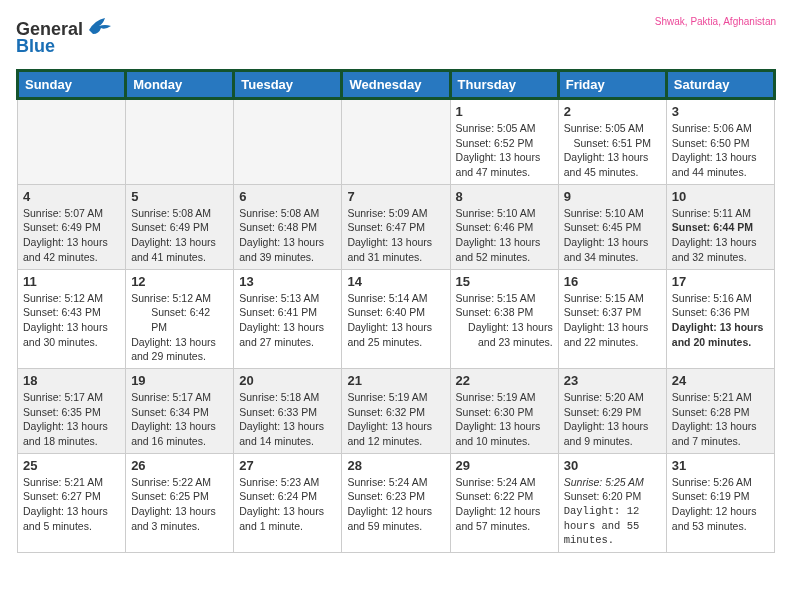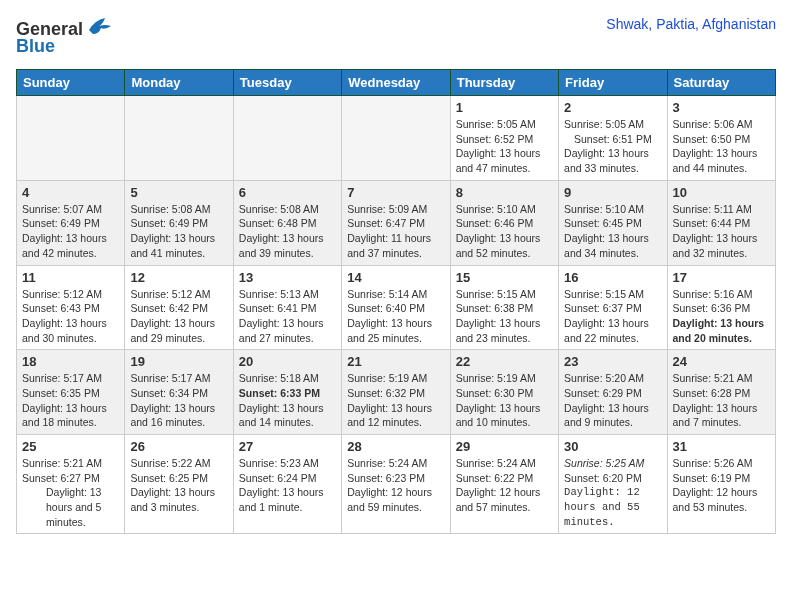--- a/index.html
+++ b/index.html
@@ -23,36 +23,36 @@
     }
     .title-section {
       text-align: right;
     }
     .month-year {
       font-size: 36px;
       font-weight: normal;
       color: #333;
     }
     .location {
-      font-size: 14px;
-      color: #1d4ed8;
+      font-size: 10px;
+      color: #ec4899;
     }
     table {
       width: 100%;
       border-collapse: collapse;
       table-layout: fixed;
     }
     th {
       background-color: #2878c0;
       color: #fff;
       text-align: left;
       padding: 5px 6px;
       font-size: 13px;
       font-weight: bold;
-      border: 1px solid #14532d;
+      border: 3px solid #14532d;
     }
     td {
       border: 1px solid #ccc;
       vertical-align: top;
       padding: 4px 5px;
       font-size: 11px;
       color: #333;
       height: 80px;
     }
     .day-number {
@@ -120,21 +120,21 @@
             <span style="display: block;">Sunrise: 5:05 AM</span>
             <span style="display: block;">Sunset: 6:52 PM</span>
             <span style="display: block;">Daylight: 13 hours and 47 minutes.</span>
           </div>
         </td>
         <td>
           <span class="day-number">2</span>
           <div class="day-info">
             <span style="display: block;">Sunrise: 5:05 AM</span>
             <span style="display: block; text-align: center;">Sunset: 6:51 PM</span>
-            <span style="display: block;">Daylight: 13 hours and 33 minutes.</span>
+            <span style="display: block;">Daylight: 13 hours and 45 minutes.</span>
           </div>
         </td>
         <td>
           <span class="day-number">3</span>
           <div class="day-info">
             <span style="display: block;">Sunrise: 5:06 AM</span>
             <span style="display: block;">Sunset: 6:50 PM</span>
             <span style="display: block;">Daylight: 13 hours and 44 minutes.</span>
           </div>
         </td>
@@ -162,21 +162,21 @@
             <span style="display: block;">Sunrise: 5:08 AM</span>
             <span style="display: block;">Sunset: 6:48 PM</span>
             <span style="display: block;">Daylight: 13 hours and 39 minutes.</span>
           </div>
         </td>
         <td style="background: rgb(240, 240, 240);">
           <span class="day-number">7</span>
           <div class="day-info">
             <span style="display: block;">Sunrise: 5:09 AM</span>
             <span style="display: block;">Sunset: 6:47 PM</span>
-            <span style="display: block;">Daylight: 11 hours and 37 minutes.</span>
+            <span style="display: block;">Daylight: 13 hours and 31 minutes.</span>
           </div>
         </td>
         <td style="background: rgb(240, 240, 240);">
           <span class="day-number">8</span>
           <div class="day-info">
             <span style="display: block;">Sunrise: 5:10 AM</span>
             <span style="display: block;">Sunset: 6:46 PM</span>
             <span style="display: block;">Daylight: 13 hours and 52 minutes.</span>
           </div>
         </td>
@@ -185,39 +185,39 @@
           <div class="day-info">
             <span style="display: block;">Sunrise: 5:10 AM</span>
             <span style="display: block;">Sunset: 6:45 PM</span>
             <span style="display: block;">Daylight: 13 hours and 34 minutes.</span>
           </div>
         </td>
         <td style="background: rgb(240, 240, 240);">
           <span class="day-number">10</span>
           <div class="day-info">
             <span style="display: block;">Sunrise: 5:11 AM</span>
-            <span style="display: block;">Sunset: 6:44 PM</span>
+            <span style="display: block; font-weight: bold;">Sunset: 6:44 PM</span>
             <span style="display: block;">Daylight: 13 hours and 32 minutes.</span>
           </div>
         </td>
       </tr>
       <tr style="background: rgb(255, 255, 255);">
         <td>
           <span class="day-number">11</span>
           <div class="day-info">
             <span style="display: block;">Sunrise: 5:12 AM</span>
             <span style="display: block;">Sunset: 6:43 PM</span>
             <span style="display: block;">Daylight: 13 hours and 30 minutes.</span>
           </div>
         </td>
         <td>
           <span class="day-number">12</span>
           <div class="day-info">
             <span style="display: block;">Sunrise: 5:12 AM</span>
-            <span style="display: block;">Sunset: 6:42 PM</span>
+            <span style="display: block; margin-left: 20px;">Sunset: 6:42 PM</span>
             <span style="display: block;">Daylight: 13 hours and 29 minutes.</span>
           </div>
         </td>
         <td>
           <span class="day-number">13</span>
           <div class="day-info">
             <span style="display: block;">Sunrise: 5:13 AM</span>
             <span style="display: block;">Sunset: 6:41 PM</span>
             <span style="display: block;">Daylight: 13 hours and 27 minutes.</span>
           </div>
@@ -228,21 +228,21 @@
             <span style="display: block;">Sunrise: 5:14 AM</span>
             <span style="display: block;">Sunset: 6:40 PM</span>
             <span style="display: block;">Daylight: 13 hours and 25 minutes.</span>
           </div>
         </td>
         <td>
           <span class="day-number">15</span>
           <div class="day-info">
             <span style="display: block;">Sunrise: 5:15 AM</span>
             <span style="display: block;">Sunset: 6:38 PM</span>
-            <span style="display: block;">Daylight: 13 hours and 23 minutes.</span>
+            <span style="display: block; text-align: right;">Daylight: 13 hours and 23 minutes.</span>
           </div>
         </td>
         <td>
           <span class="day-number">16</span>
           <div class="day-info">
             <span style="display: block;">Sunrise: 5:15 AM</span>
             <span style="display: block;">Sunset: 6:37 PM</span>
             <span style="display: block;">Daylight: 13 hours and 22 minutes.</span>
           </div>
         </td>
@@ -269,21 +269,21 @@
           <div class="day-info">
             <span style="display: block;">Sunrise: 5:17 AM</span>
             <span style="display: block;">Sunset: 6:34 PM</span>
             <span style="display: block;">Daylight: 13 hours and 16 minutes.</span>
           </div>
         </td>
         <td style="background: rgb(240, 240, 240);">
           <span class="day-number">20</span>
           <div class="day-info">
             <span style="display: block;">Sunrise: 5:18 AM</span>
-            <span style="display: block; font-weight: bold;">Sunset: 6:33 PM</span>
+            <span style="display: block;">Sunset: 6:33 PM</span>
             <span style="display: block;">Daylight: 13 hours and 14 minutes.</span>
           </div>
         </td>
         <td style="background: rgb(240, 240, 240);">
           <span class="day-number">21</span>
           <div class="day-info">
             <span style="display: block;">Sunrise: 5:19 AM</span>
             <span style="display: block;">Sunset: 6:32 PM</span>
             <span style="display: block;">Daylight: 13 hours and 12 minutes.</span>
           </div>
@@ -312,21 +312,21 @@
             <span style="display: block;">Daylight: 13 hours and 7 minutes.</span>
           </div>
         </td>
       </tr>
       <tr style="background: rgb(255, 255, 255);">
         <td>
           <span class="day-number">25</span>
           <div class="day-info">
             <span style="display: block;">Sunrise: 5:21 AM</span>
             <span style="display: block;">Sunset: 6:27 PM</span>
-            <span style="display: block; margin-left: 24px;">Daylight: 13 hours and 5 minutes.</span>
+            <span style="display: block;">Daylight: 13 hours and 5 minutes.</span>
           </div>
         </td>
         <td>
           <span class="day-number">26</span>
           <div class="day-info">
             <span style="display: block;">Sunrise: 5:22 AM</span>
             <span style="display: block;">Sunset: 6:25 PM</span>
             <span style="display: block;">Daylight: 13 hours and 3 minutes.</span>
           </div>
         </td>

